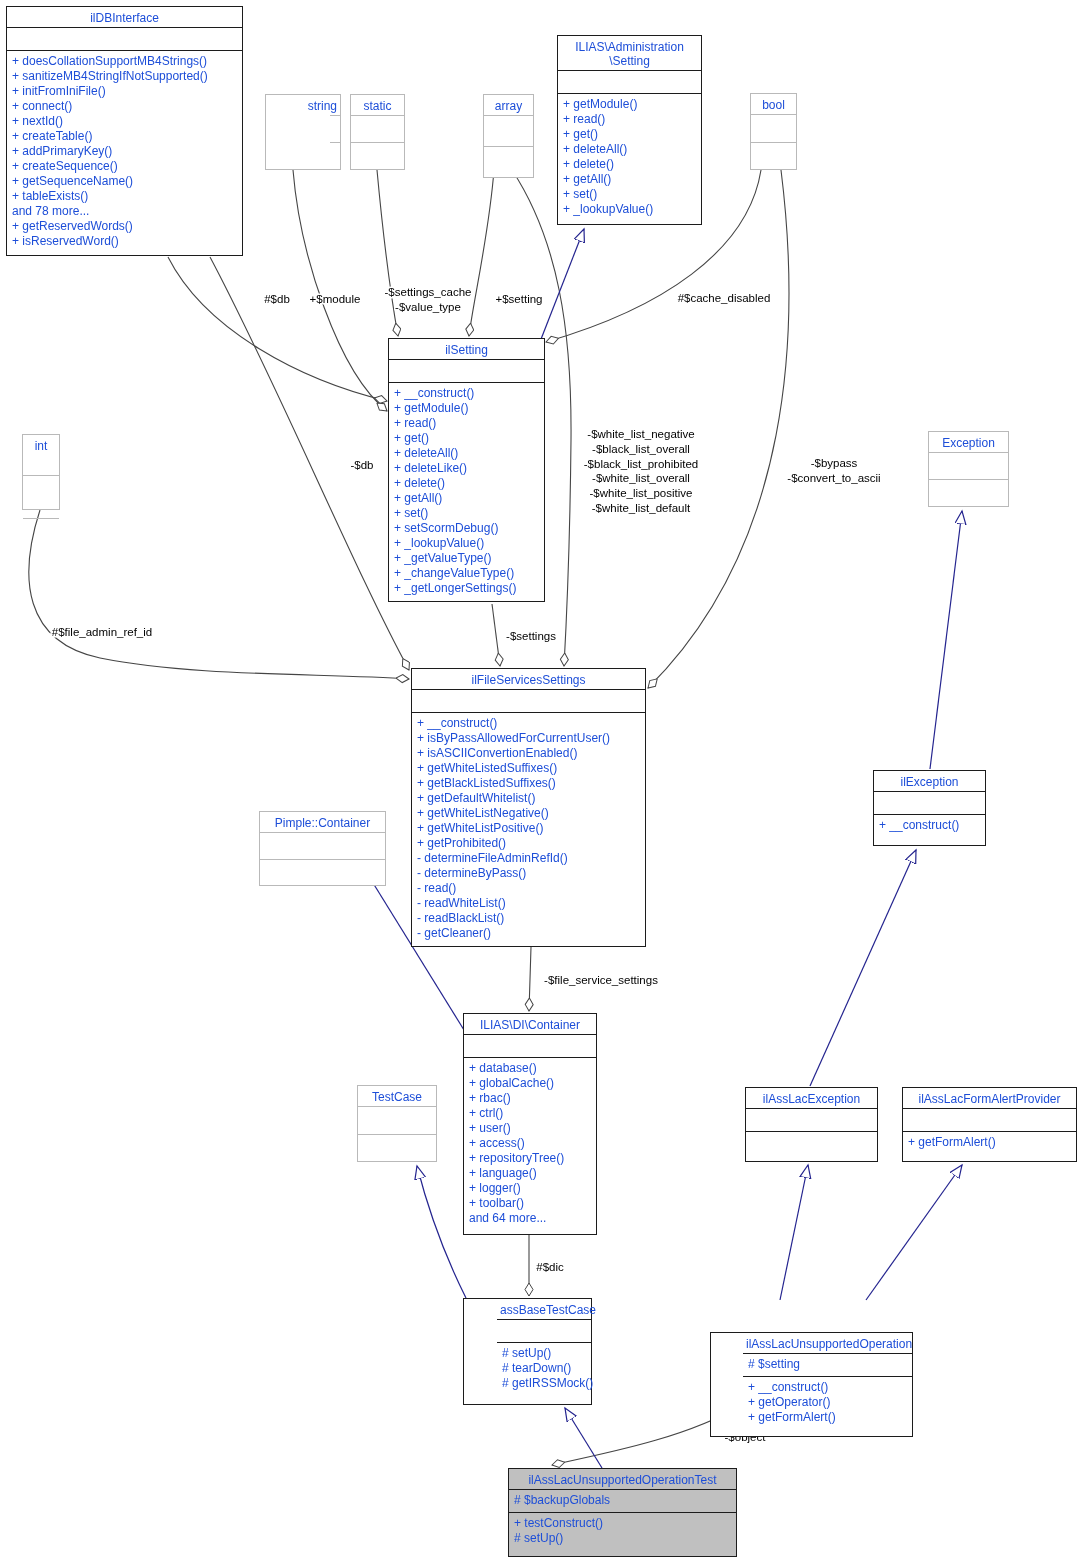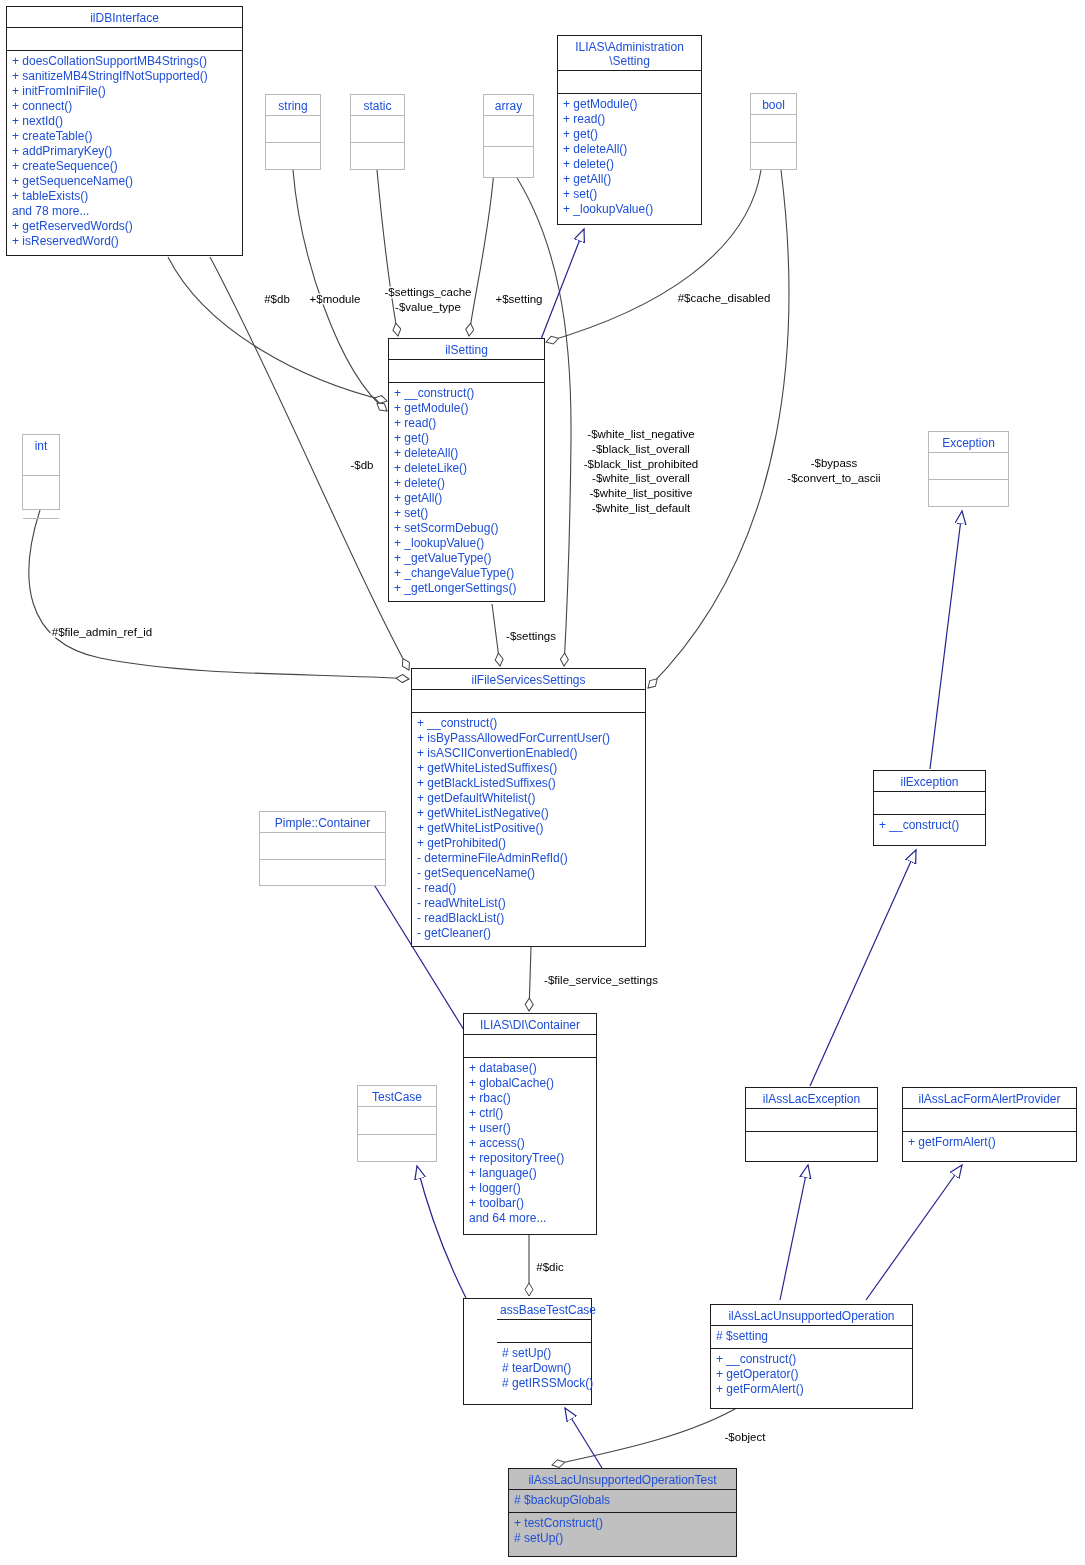--- a/index.html
+++ b/index.html
@@ -113,21 +113,21 @@
           <span class="member-line">+ getModule()</span>
           <span class="member-line">+ read()</span>
           <span class="member-line">+ get()</span>
           <span class="member-line">+ deleteAll()</span>
           <span class="member-line">+ delete()</span>
           <span class="member-line">+ getAll()</span>
           <span class="member-line">+ set()</span>
           <span class="member-line">+ _lookupValue()</span>
         </div>
       </div>
-      <div class="uml-box external" style="left: 265px; top: 94px; width: 56px; height: 76px;">
+      <div class="uml-box external" style="left: 265px; top: 94px; width: 76px; height: 76px; align-items: flex-end;">
         <div class="uml-title">
           <span class="member-line">string</span>
         </div>
         <div class="uml-sec uml-attrs"></div>
         <div class="uml-sec uml-methods"></div>
       </div>
       <div class="uml-box external" style="left: 350px; top: 94px; width: 55px; height: 76px;">
         <div class="uml-title">
           <span class="member-line">static</span>
         </div>
@@ -193,21 +193,21 @@
           <span class="member-line">+ __construct()</span>
           <span class="member-line">+ isByPassAllowedForCurrentUser()</span>
           <span class="member-line">+ isASCIIConvertionEnabled()</span>
           <span class="member-line">+ getWhiteListedSuffixes()</span>
           <span class="member-line">+ getBlackListedSuffixes()</span>
           <span class="member-line">+ getDefaultWhitelist()</span>
           <span class="member-line">+ getWhiteListNegative()</span>
           <span class="member-line">+ getWhiteListPositive()</span>
           <span class="member-line">+ getProhibited()</span>
           <span class="member-line">- determineFileAdminRefId()</span>
-          <span class="member-line">- getSequenceName()</span>
+          <span class="member-line">- determineByPass()</span>
           <span class="member-line">- read()</span>
           <span class="member-line">- readWhiteList()</span>
           <span class="member-line">- readBlackList()</span>
           <span class="member-line">- getCleaner()</span>
         </div>
       </div>
       <div class="uml-box external" style="left: 259px; top: 771px; width: 127px; height: 75px; margin-top: 40px;">
         <div class="uml-title">
           <span class="member-line">Pimple::Container</span>
         </div>
@@ -269,21 +269,21 @@
         <div class="uml-title">
           <span class="member-line">assBaseTestCase</span>
         </div>
         <div class="uml-sec uml-attrs"></div>
         <div class="uml-sec uml-methods">
           <span class="member-line"># setUp()</span>
           <span class="member-line"># tearDown()</span>
           <span class="member-line"># getIRSSMock()</span>
         </div>
       </div>
-      <div class="uml-box class" style="left: 710px; top: 1304px; width: 203px; height: 105px;">
+      <div class="uml-box class" style="left: 710px; top: 1332px; width: 203px; height: 105px; padding-left: 32px;">
         <div class="uml-title">
           <span class="member-line">ilAssLacUnsupportedOperation</span>
         </div>
         <div class="uml-sec uml-attrs">
           <span class="member-line"># $setting</span>
         </div>
         <div class="uml-sec uml-methods">
           <span class="member-line">+ __construct()</span>
           <span class="member-line">+ getOperator()</span>
           <span class="member-line">+ getFormAlert()</span>

